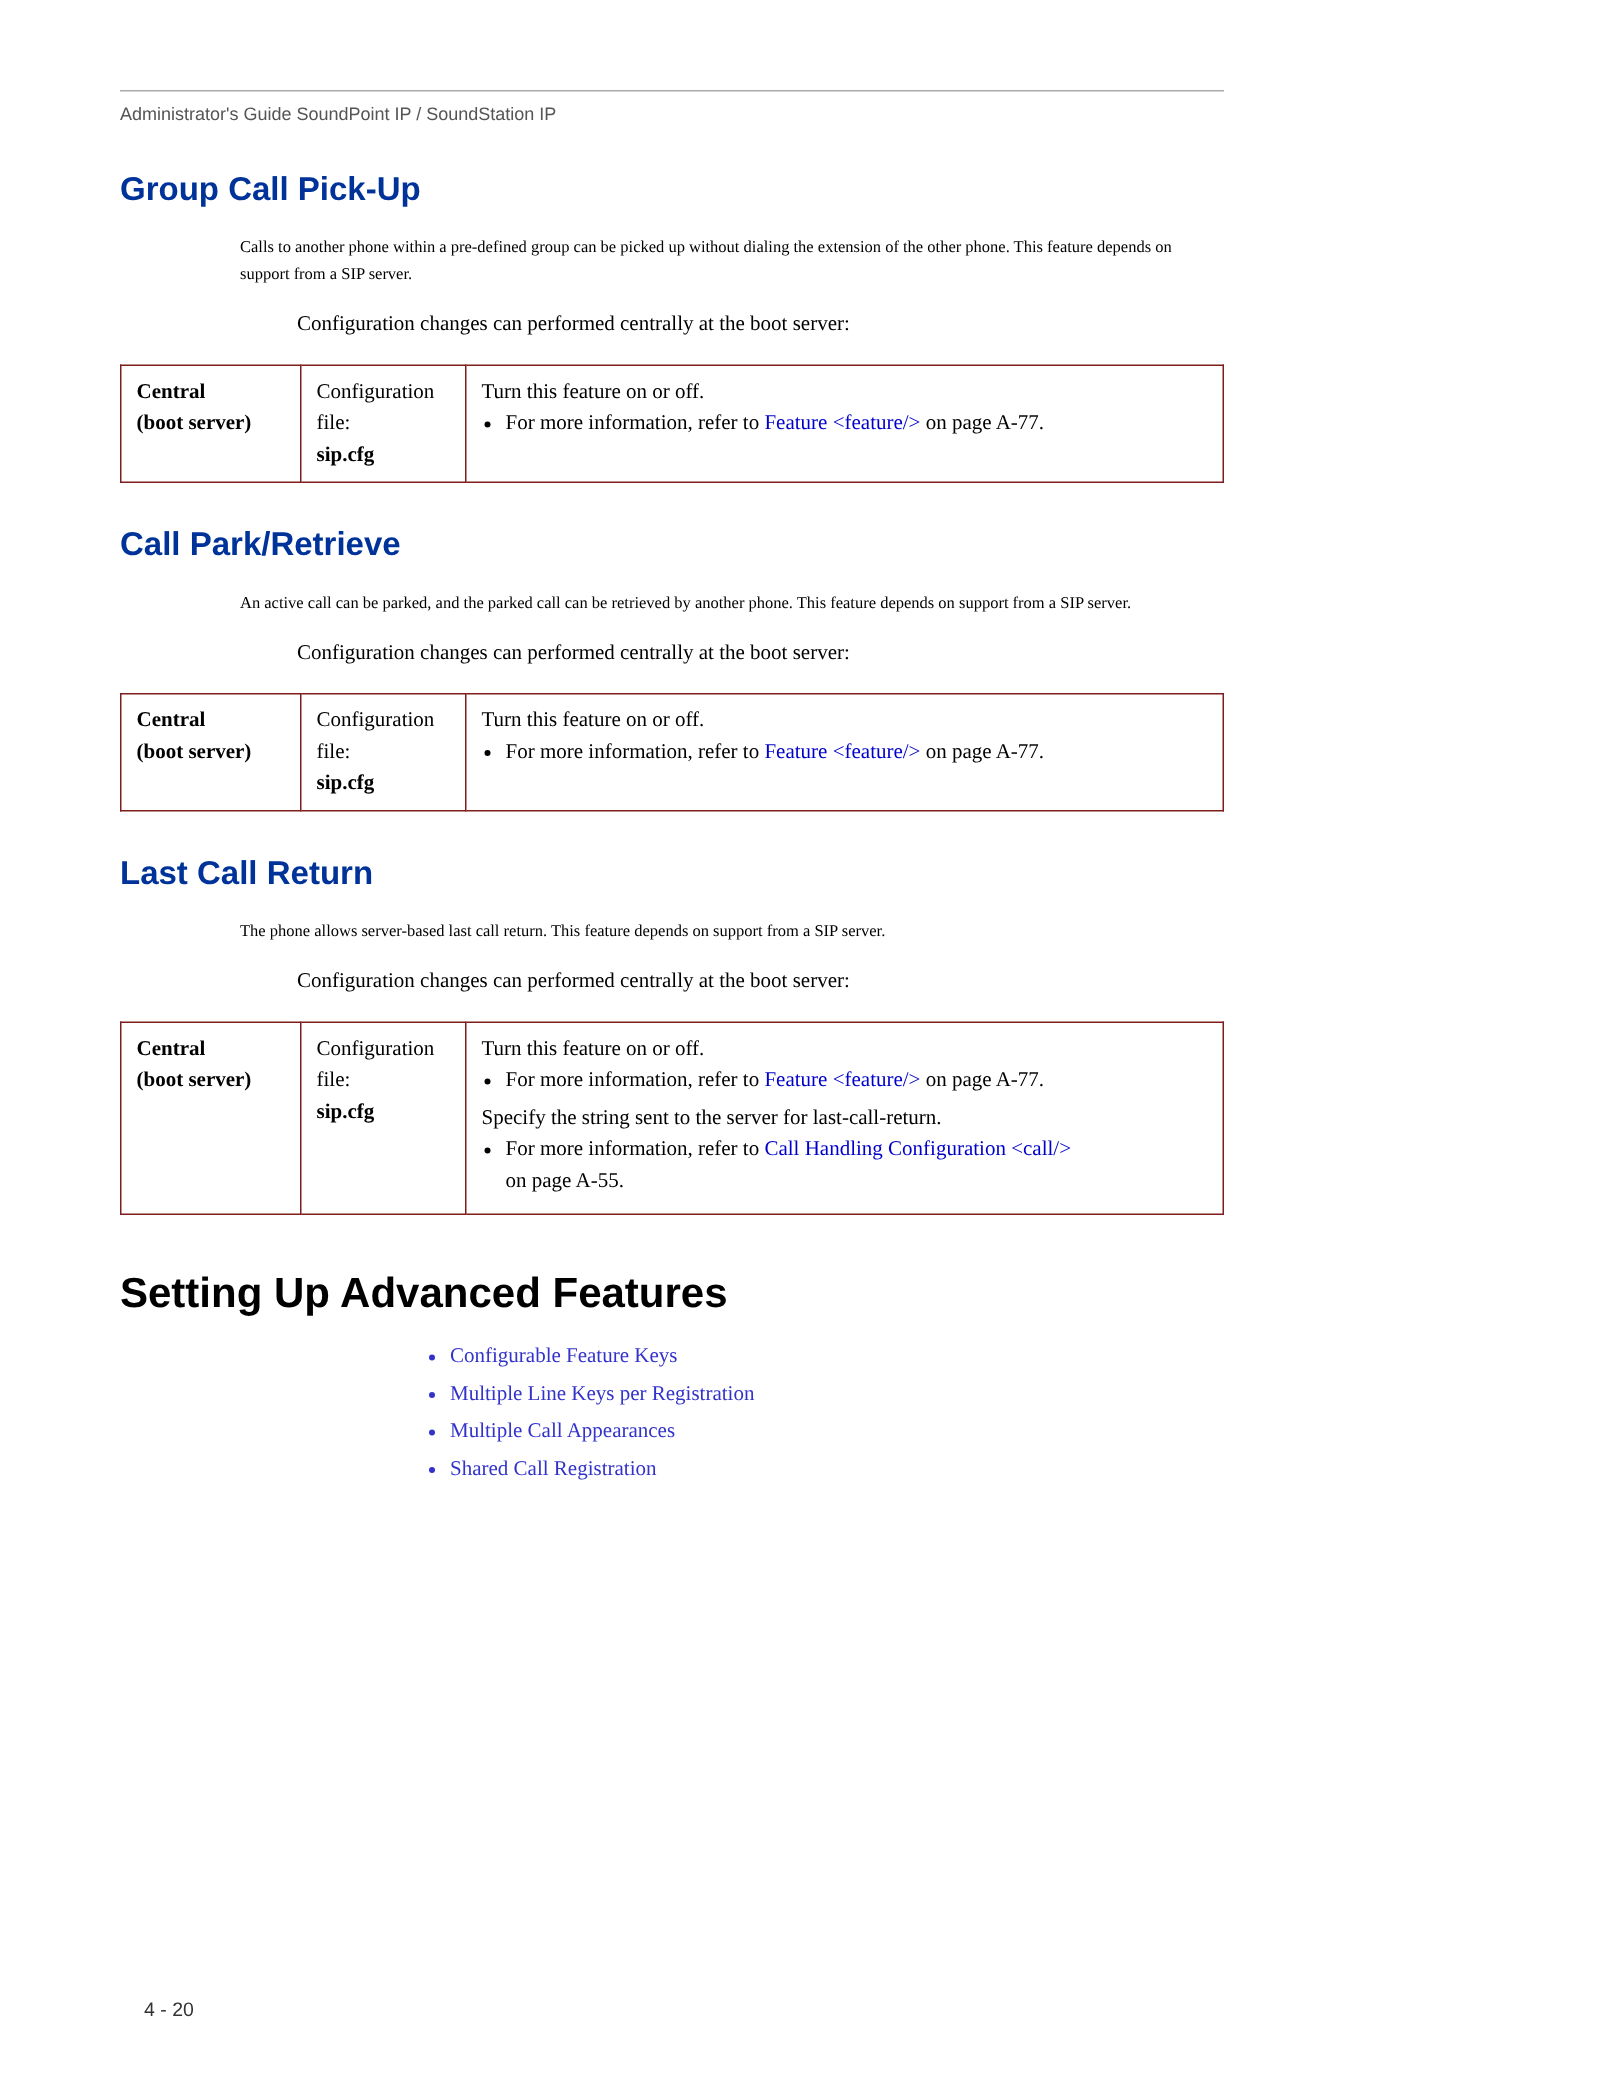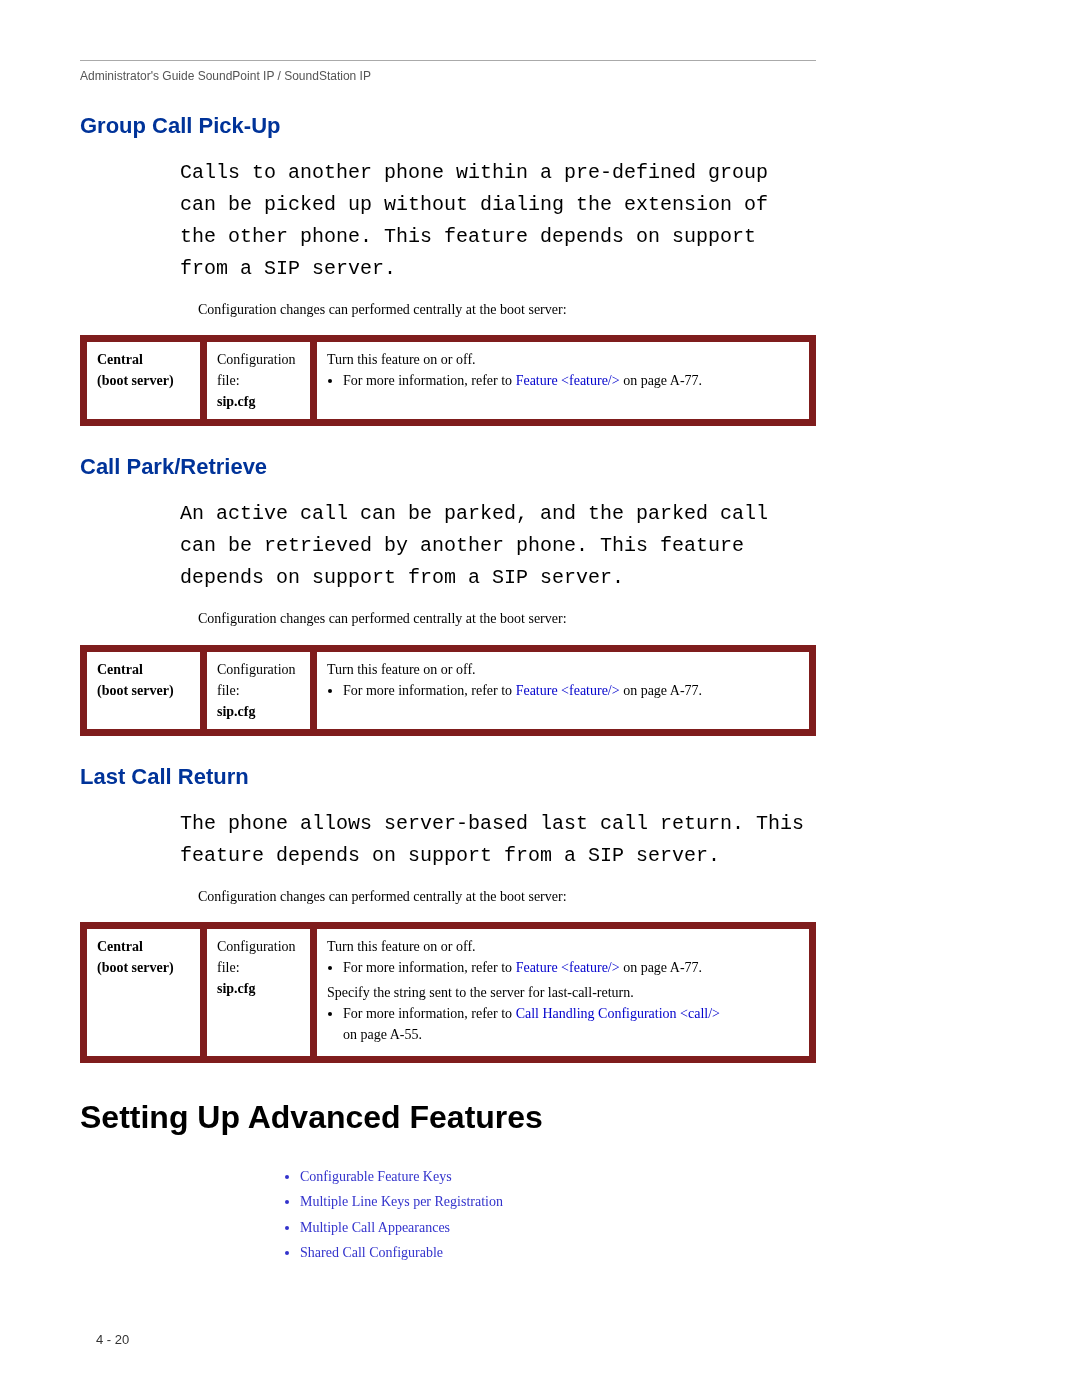--- a/index.html
+++ b/index.html
@@ -42,51 +42,50 @@
       font-family: Arial, Helvetica, sans-serif;
       font-size: 22px;
       font-weight: bold;
       color: #003399;
       margin-bottom: 18px;
       margin-top: 8px;
     }
 
     .big-section-title {
       font-family: Arial, Helvetica, sans-serif;
-      font-size: 32px;
+      font-size: 28px;
       font-weight: bold;
       color: #000000;
-      margin-bottom: 28px;
+      margin-bottom: 14px;
       margin-top: 20px;
     }
 
     .content-block {
-      margin-left: 100px;
+      margin-left: 80px;
       margin-bottom: 14px;
-      font-size: 20px;
+      font-size: 11px;
       line-height: 1.6;
-      font-family: Liberation Mono, monospace;
     }
 
     .config-note {
       margin-left: 118px;
       margin-bottom: 14px;
       font-size: 14px;
       line-height: 1.6;
     }
 
     .table-container {
       margin-bottom: 28px;
       border-collapse: collapse;
       width: 100%;
       border: 1px solid #999999;
     }
 
     .table-container td {
-      border: 7px solid #7f1d1d;
+      border: 1px solid #7f1d1d;
       padding: 7px 10px;
       vertical-align: top;
       font-size: 14px;
       line-height: 1.5;
     }
 
     .cell-left {
       width: 120px;
       white-space: nowrap;
     }
@@ -283,20 +282,20 @@
       <li>
         <a href="#" class="link">Configurable Feature Keys</a>
       </li>
       <li>
         <a href="#" class="link">Multiple Line Keys per Registration</a>
       </li>
       <li>
         <a href="#" class="link">Multiple Call Appearances</a>
       </li>
       <li>
-        <a href="#" class="link">Shared Call Configurable</a>
+        <a href="#" class="link">Shared Call Registration</a>
       </li>
     </ul>
   </div>
 
   <div class="page-num">4 - 20</div>
 
 </div>
 
 </body></html>

